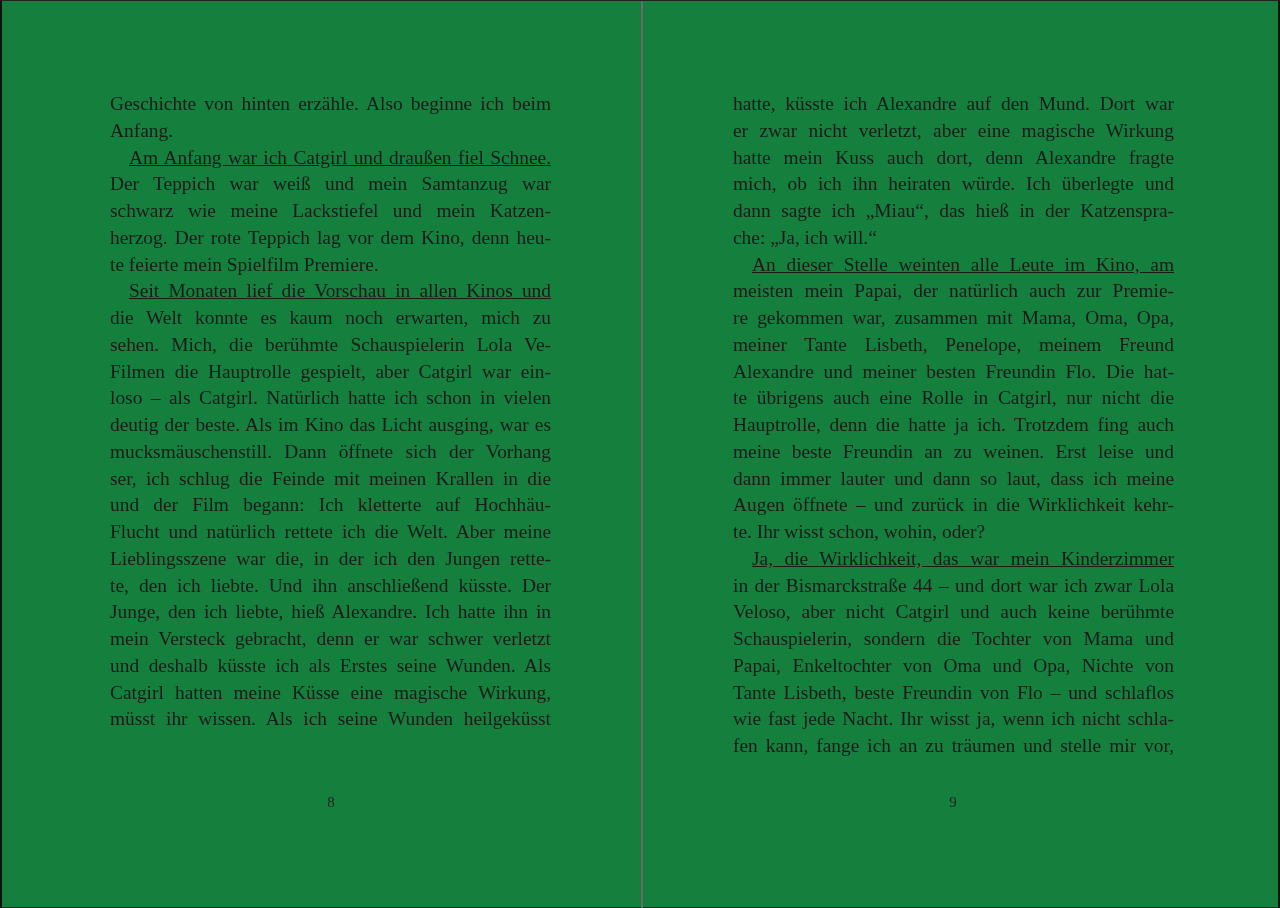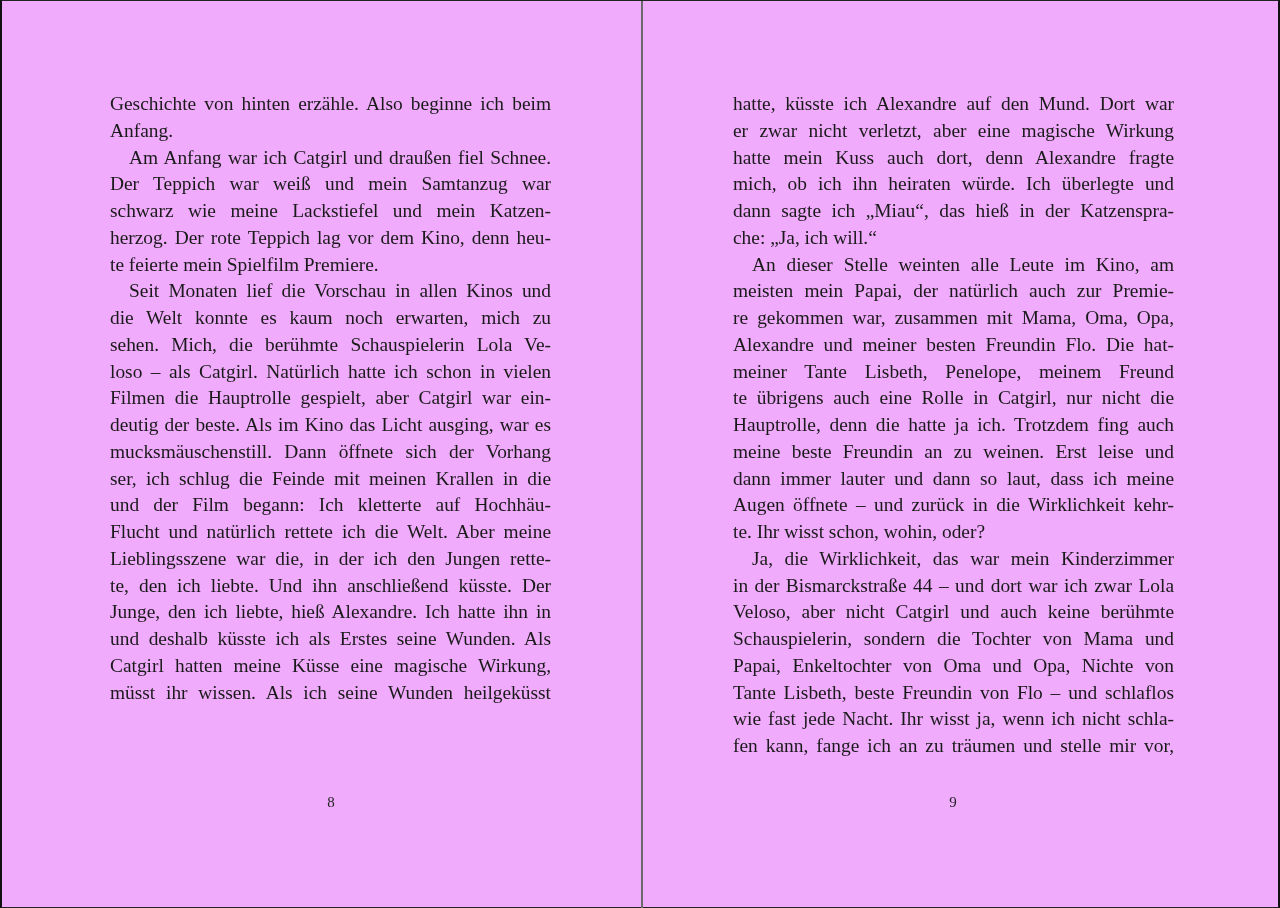--- a/index.html
+++ b/index.html
@@ -2,42 +2,42 @@
 <html><head>
 <meta charset="utf-8">
 <style>
   html, body { margin: 0; padding: 0; background: #ffffff; }
   body { width: 1280px; height: 908px; position: relative; overflow: hidden; }
   .spread {
     position: absolute; left: 0; top: 0; width: 1280px; height: 908px;
     box-sizing: border-box;
     border-left: 2px solid #111; border-top: 1px solid #222;
     border-right: 2px solid #111; border-bottom: 1px solid #222;
-    background: #f0abfc;
+    background: #15803d;
   }
   .divider {
     position: absolute; left: 639px; top: 0; width: 2px; height: 908px;
     background: #6a6a6a;
   }
   .page { position: absolute; top: 0; height: 908px; width: 638px; }
   .page.left { left: 0; }
   .page.right { left: 641px; }
   .text {
     position: absolute; top: 90px; width: 441px;
     font-family: "Liberation Serif", "DejaVu Serif", serif;
     font-size: 19.4px; line-height: 26.75px; color: #1a1a1a;
   }
   .page.left .text { left: 108px; }
   .page.right .text { left: 90px; }
   .line {
     display: block; white-space: nowrap; height: 26.75px;
     text-align: justify; text-align-last: justify;
   }
   .line.last { text-align-last: left; }
-  .line.indent { text-indent: 19px; }
+  .line.indent { text-indent: 19px; text-decoration: underline; }
   .line span.it { }
   .pagenum {
     position: absolute; top: 793px; width: 40px; text-align: center;
     font-family: "Liberation Serif", "DejaVu Serif", serif;
     font-size: 15px; color: #222;
   }
   .page.left .pagenum { left: 309px; }
   .page.right .pagenum { left: 290px; }
 </style>
 </head>
@@ -49,50 +49,51 @@
         <span class="line">Geschichte von hinten erzähle. Also beginne ich beim</span>
         <span class="line last">Anfang.</span>
         <span class="line indent">Am Anfang war ich Catgirl und draußen fiel Schnee.</span>
         <span class="line">Der Teppich war weiß und mein Samtanzug war</span>
         <span class="line">schwarz wie meine Lackstiefel und mein Katzen-</span>
         <span class="line">herzog. Der rote Teppich lag vor dem Kino, denn heu-</span>
         <span class="line last">te feierte mein Spielfilm Premiere.</span>
         <span class="line indent">Seit Monaten lief die Vorschau in allen Kinos und</span>
         <span class="line">die Welt konnte es kaum noch erwarten, mich zu</span>
         <span class="line">sehen. Mich, die berühmte Schauspielerin Lola Ve-</span>
+        <span class="line"><span>Filmen die Hauptrolle gespielt, aber </span><span class="it">Catgirl</span><span> war ein-</span></span>
         <span class="line">loso – als Catgirl. Natürlich hatte ich schon in vielen</span>
-        <span class="line"><span>Filmen die Hauptrolle gespielt, aber </span><span class="it">Catgirl</span><span> war ein-</span></span>
         <span class="line">deutig der beste. Als im Kino das Licht ausging, war es</span>
         <span class="line">mucksmäuschenstill. Dann öffnete sich der Vorhang</span>
         <span class="line">ser, ich schlug die Feinde mit meinen Krallen in die</span>
         <span class="line">und der Film begann: Ich kletterte auf Hochhäu-</span>
         <span class="line">Flucht und natürlich rettete ich die Welt. Aber meine</span>
         <span class="line">Lieblingsszene war die, in der ich den Jungen rette-</span>
         <span class="line">te, den ich liebte. Und ihn anschließend küsste. Der</span>
         <span class="line">Junge, den ich liebte, hieß Alexandre. Ich hatte ihn in</span>
+        <span class="line">mein Versteck gebracht, denn er war schwer verletzt</span>
         <span class="line">und deshalb küsste ich als Erstes seine Wunden. Als</span>
         <span class="line">Catgirl hatten meine Küsse eine magische Wirkung,</span>
         <span class="line">müsst ihr wissen. Als ich seine Wunden heilgeküsst</span>
       </div>
     <div class="pagenum">8</div>
   </div>
   <div class="divider"></div>
   <div class="page right">
     <div class="text">
         <span class="line">hatte, küsste ich Alexandre auf den Mund. Dort war</span>
         <span class="line">er zwar nicht verletzt, aber eine magische Wirkung</span>
         <span class="line">hatte mein Kuss auch dort, denn Alexandre fragte</span>
         <span class="line">mich, ob ich ihn heiraten würde. Ich überlegte und</span>
         <span class="line">dann sagte ich „Miau“, das hieß in der Katzenspra-</span>
         <span class="line last">che: „Ja, ich will.“</span>
         <span class="line indent">An dieser Stelle weinten alle Leute im Kino, am</span>
         <span class="line">meisten mein Papai, der natürlich auch zur Premie-</span>
         <span class="line">re gekommen war, zusammen mit Mama, Oma, Opa,</span>
+        <span class="line">meiner Tante Lisbeth, Penelope, meinem Freund</span>
         <span class="line">Alexandre und meiner besten Freundin Flo. Die hat-</span>
-        <span class="line">meiner Tante Lisbeth, Penelope, meinem Freund</span>
         <span class="line"><span>te übrigens auch eine Rolle in </span><span class="it">Catgirl</span><span>, nur nicht die</span></span>
         <span class="line">Hauptrolle, denn die hatte ja ich. Trotzdem fing auch</span>
         <span class="line">meine beste Freundin an zu weinen. Erst leise und</span>
         <span class="line"><span>dann immer lauter und dann </span><span class="it">so</span><span> laut, dass ich meine</span></span>
         <span class="line">Augen öffnete – und zurück in die Wirklichkeit kehr-</span>
         <span class="line last">te. Ihr wisst schon, wohin, oder?</span>
         <span class="line indent">Ja, die Wirklichkeit, das war mein Kinderzimmer</span>
         <span class="line">in der Bismarckstraße 44 – und dort war ich zwar Lola</span>
         <span class="line">Veloso, aber nicht Catgirl und auch keine berühmte</span>
         <span class="line">Schauspielerin, sondern die Tochter von Mama und</span>

